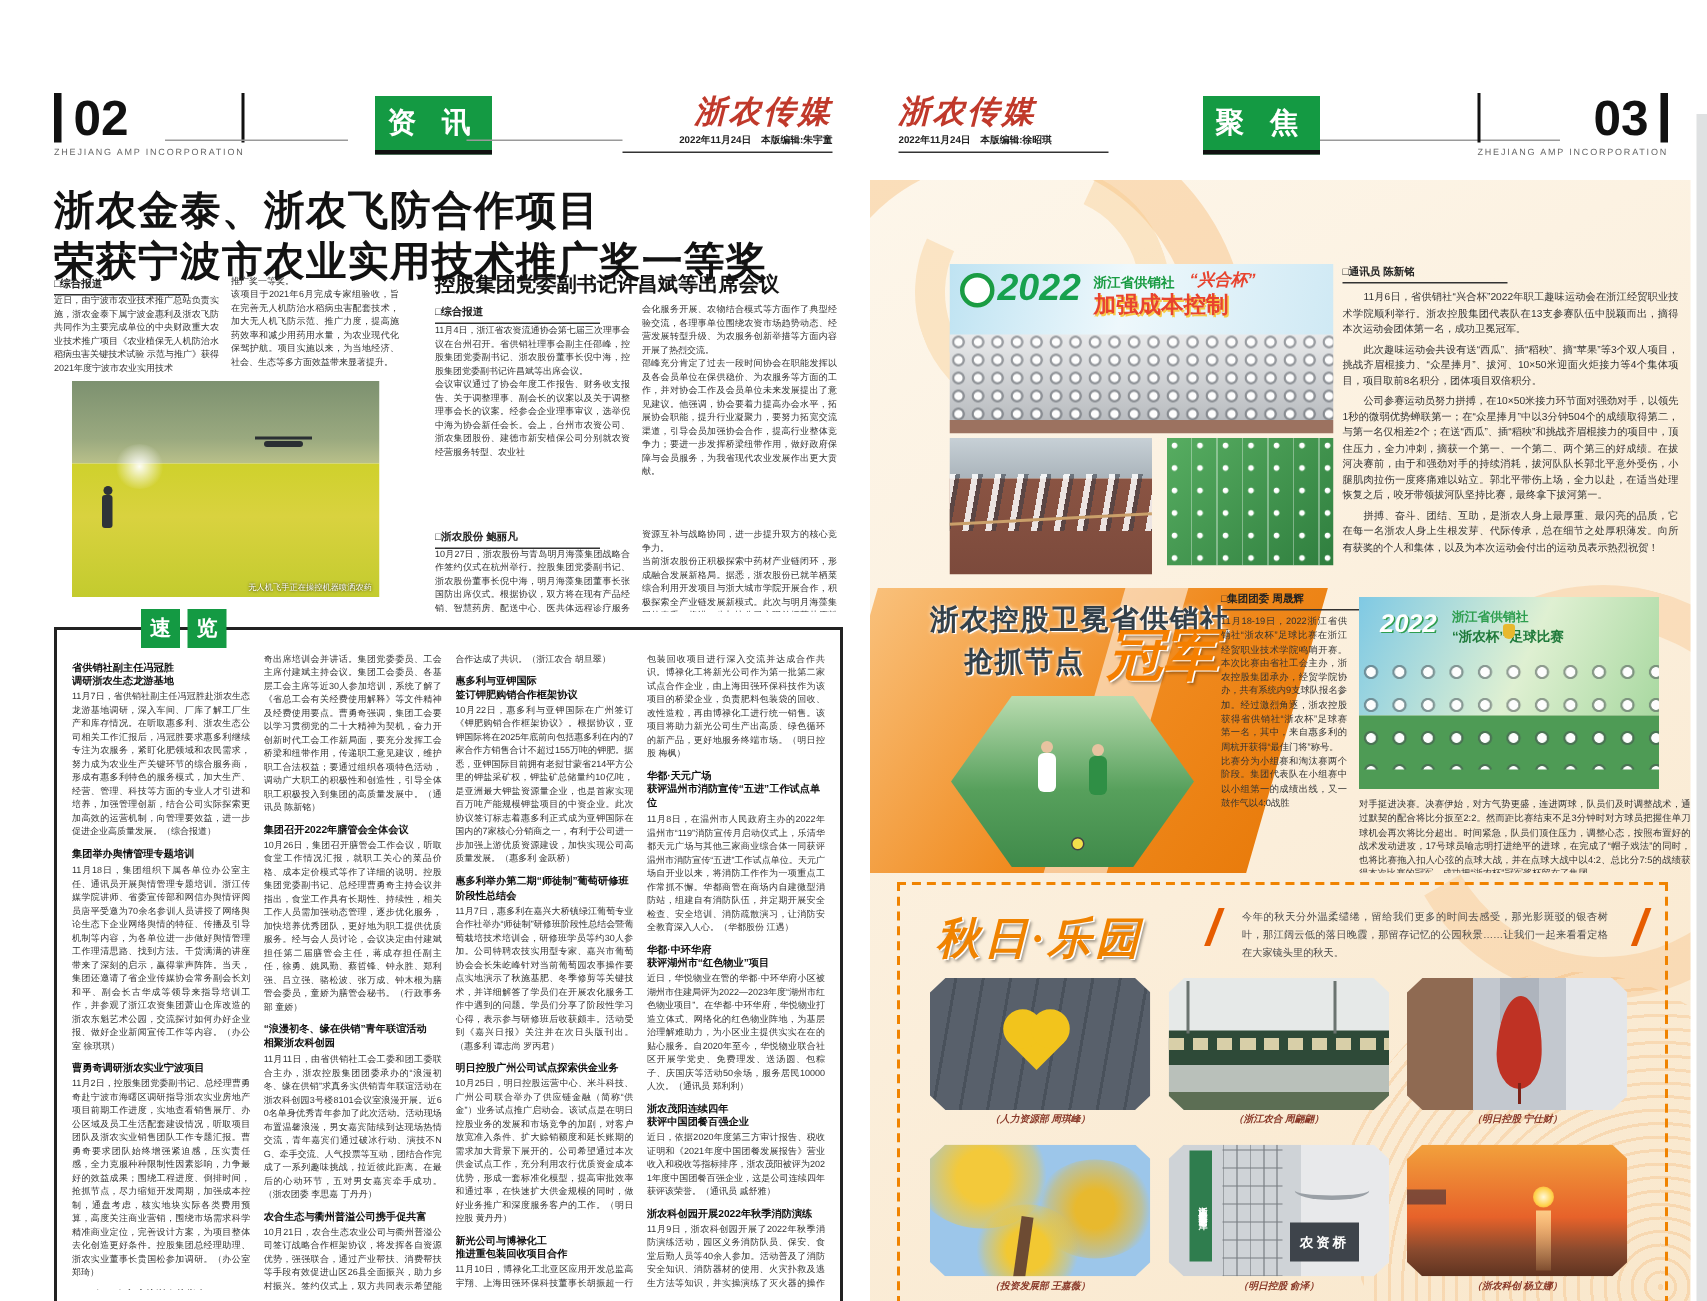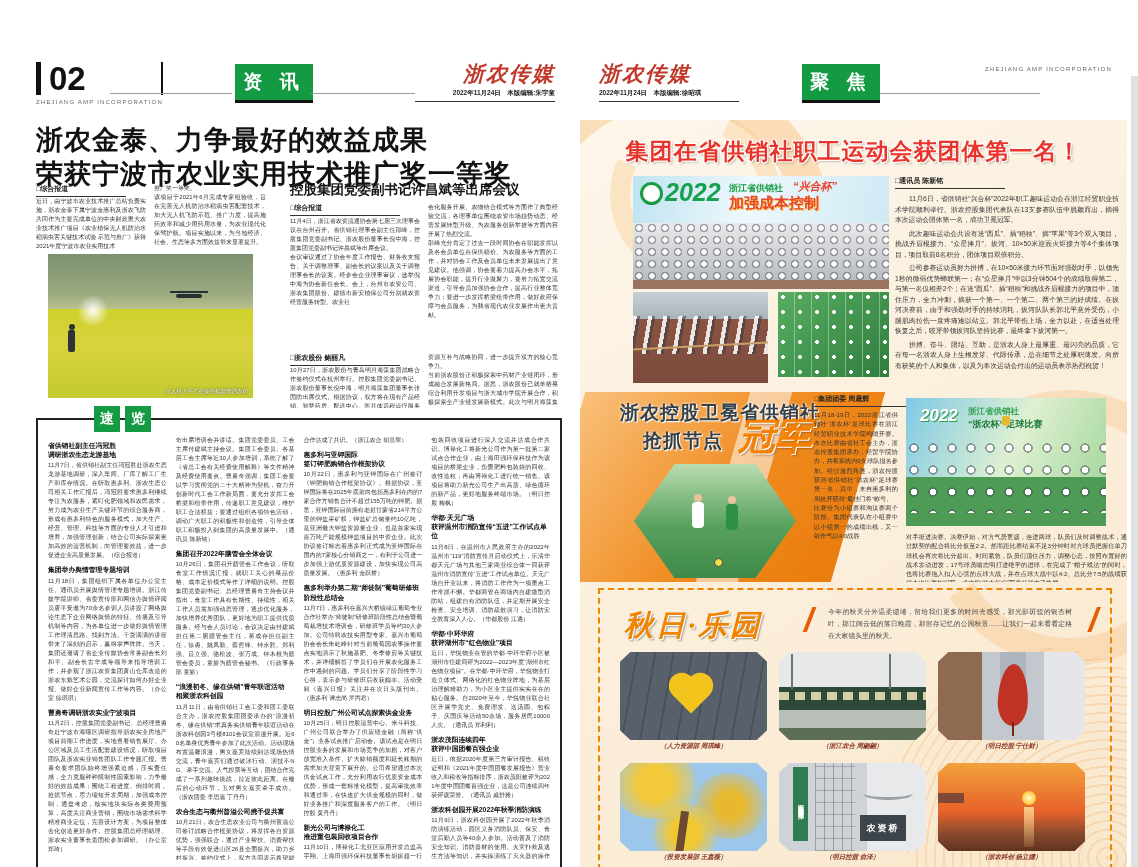--- a/index.html
+++ b/index.html
@@ -66,29 +66,29 @@
 <body>
 
 <div class="sheet">
 
   <div class="page" style="left:0;">
     <div class="abs" style="left:36px;top:26px;">
       <div class="pageno bar-l">02</div>
       <div class="brand-en">ZHEJIANG AMP INCORPORATION</div>
     </div>
     <div class="abs hline" style="left:110px;top:57px;width:122px;"></div>
-    <div class="abs secbox" style="left:235px;top:28px;">资 讯</div>
+    <div class="abs secbox" style="left:250px;top:28px;">资 讯</div>
     <div class="abs hline" style="left:311px;top:57px;width:104px;"></div>
     <div class="abs" style="left:415px;top:28px;width:140px;text-align:right;">
       <div class="logo">浙农传媒</div>
       <div class="dateline">2022年11月24日　本版编辑:朱宇童</div>
     </div>
 
     <div class="abs headline" style="left:36px;top:88px;width:524px;">
-      <div>浙农金泰、力争最好的效益成果</div>
+      <div>浙农金泰、浙农飞防合作项目</div>
       <div>荣获宁波市农业实用技术推广奖一等奖</div>
     </div>
 
     <div class="abs byline" style="left:36px;top:148px;width:90px;">□综合报道</div>
     <div class="abs bodytxt pre" style="left:36px;top:161px;width:110px;height:52px;">近日，由宁波市农业技术推广总站负责实施，浙农金泰下属宁波金惠利及浙农飞防共同作为主要完成单位的中央财政重大农业技术推广项目《农业植保无人机防治水稻病虫害关键技术试验 示范与推广》获得2021年度宁波市农业实用技术</div>
     <div class="abs bodytxt pre" style="left:154px;top:148px;width:112px;height:65px;">推广奖一等奖。
 该项目于2021年6月完成专家组验收，旨在完善无人机防治水稻病虫害配套技术，加大无人机飞防示范、推广力度，提高施药效率和减少用药用水量，为农业现代化保驾护航。项目实施以来，为当地经济、社会、生态等多方面效益带来显著提升。</div>
 
     <div class="abs photo" style="left:48px;top:218px;width:205px;height:144px;">
       <div class="abs" style="left:0;top:0;width:100%;height:38%;background:linear-gradient(#7d9170,#9aa97f 70%,#b9c08a);"></div>
@@ -208,30 +208,30 @@
   </div>
 
   <div class="page" style="left:569px;">
     <div class="abs" style="left:30px;top:28px;width:140px;">
       <div class="logo">浙农传媒</div>
       <div class="dateline">2022年11月24日　本版编辑:徐昭琪</div>
     </div>
     <div class="abs secbox" style="left:233px;top:28px;">聚 焦</div>
     <div class="abs hline" style="left:311px;top:57px;width:160px;"></div>
     <div class="abs" style="right:26px;top:26px;text-align:right;">
+      <div class="pageno bar-r">03</div>
       <div class="brand-en">ZHEJIANG AMP INCORPORATION</div>
     </div>
 
     <div class="abs panel" style="left:11px;top:84px;width:547px;height:768px;">
       <div class="swirl" style="top:-50px;left:-70px;width:250px;height:250px;border:36px solid rgba(244,166,77,.30);border-bottom-color:transparent;border-right-color:transparent;transform:rotate(40deg);"></div>
       <div class="swirl" style="top:-10px;left:30px;width:130px;height:130px;border:20px solid rgba(247,197,130,.35);border-top-color:transparent;transform:rotate(-20deg);"></div>
       <div class="swirl" style="bottom:-60px;right:-70px;width:300px;height:300px;background:repeating-radial-gradient(circle at 70% 70%, rgba(240,150,60,.20) 0 2px, transparent 2px 9px);"></div>
       <div class="swirl" style="top:270px;right:-80px;width:220px;height:220px;border:28px solid rgba(244,166,77,.22);border-left-color:transparent;transform:rotate(15deg);"></div>
 
-      <div class="abs redhead" style="left:0;top:16px;width:100%;">集团在省供销社职工运动会获团体第一名！</div>
 
       <div class="abs photo" style="left:53px;top:56px;width:256px;height:113px;">
         <div class="abs" style="left:0;top:0;width:100%;height:52%;background:linear-gradient(100deg,#bfe3f2,#eef8fc 45%,#cfe9f4);"></div>
         <div class="abs" style="left:7px;top:6px;width:17px;height:17px;border-radius:50%;background:#fff;border:3px solid #1a9c43;"></div>
         <div class="abs" style="left:32px;top:2px;font-size:25px;font-weight:900;font-style:italic;color:#17a14e;">2022</div>
         <div class="abs" style="left:96px;top:6px;font-size:9px;font-weight:900;color:#1a9c43;">浙江省供销社</div>
         <div class="abs" style="left:160px;top:3px;font-size:11px;font-weight:900;font-style:italic;color:#e8432e;">“兴合杯”</div>
         <div class="abs" style="left:96px;top:18px;font-size:15px;font-weight:900;color:#e8432e;text-shadow:1px 1px 0 #f7c948;">加强成本控制</div>
         <div class="abs" style="left:0;top:42%;width:100%;height:50%;background:linear-gradient(#e9eaeb,#b9bcc0);">
           <div class="abs" style="left:0;top:0;width:100%;height:100%;background-image:radial-gradient(circle at 6px 5px,#fdfdfd 0 2.5px,rgba(90,95,102,.55) 3px 4px,transparent 4.5px);background-size:13px 12px;"></div>

